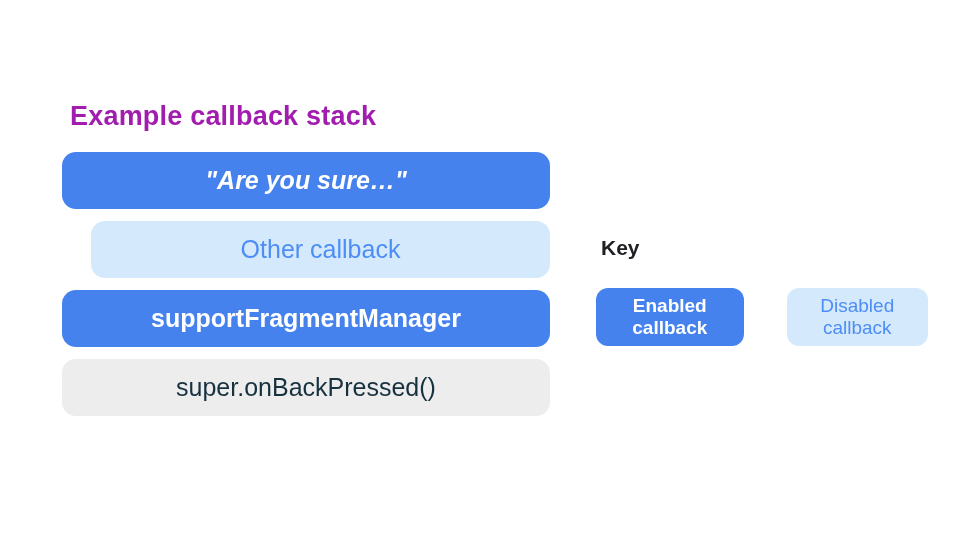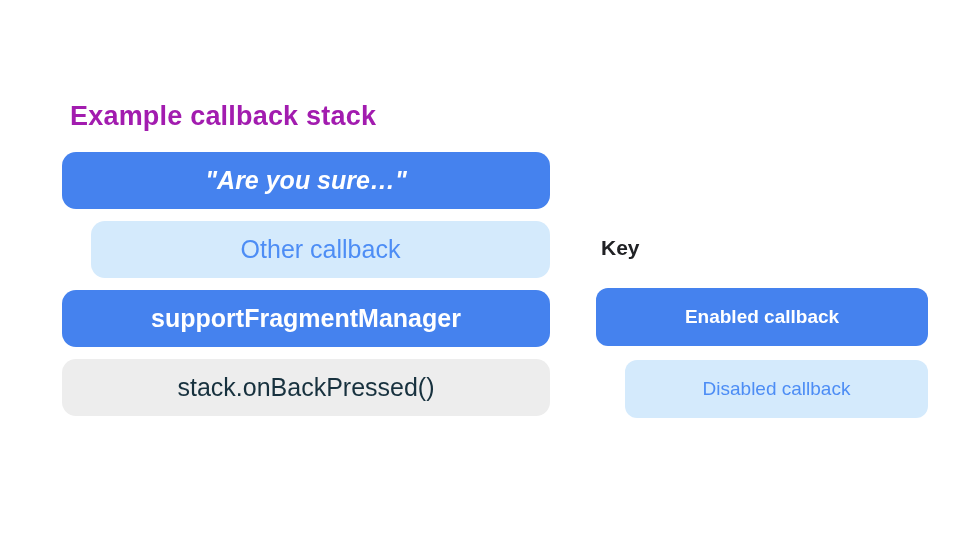--- a/index.html
+++ b/index.html
@@ -57,21 +57,20 @@
     font-weight: 600;
     color: #202124;
     margin-left: 5px;
   }
   .key-items {
     position: absolute;
     left: 0;
     top: 52px;
     width: 332px;
     display: flex;
-    flex-direction: column;
     gap: 14px;
   }
   .key .box {
     height: 58px;
     border-radius: 12px;
     font-size: 19px;
   }
   .box.enabled {
     background: #4582EE;
     color: #FFFFFF;
@@ -103,21 +102,21 @@
 
     <div class="box enabled">
         <span class="italic">"Are you sure…"</span>
       </div>
 
     <div class="box disabled">Other callback</div>
 
 
     <div class="box enabled">supportFragmentManager</div>
 
-    <div class="box system">stack.onBackPressed()</div>
+    <div class="box system">super.onBackPressed()</div>
 
   </div>
 
   <div class="key">
 
     <div class="key-title">Key</div>
 
     <div class="key-items">
 
       <div class="box enabled">Enabled callback</div>

